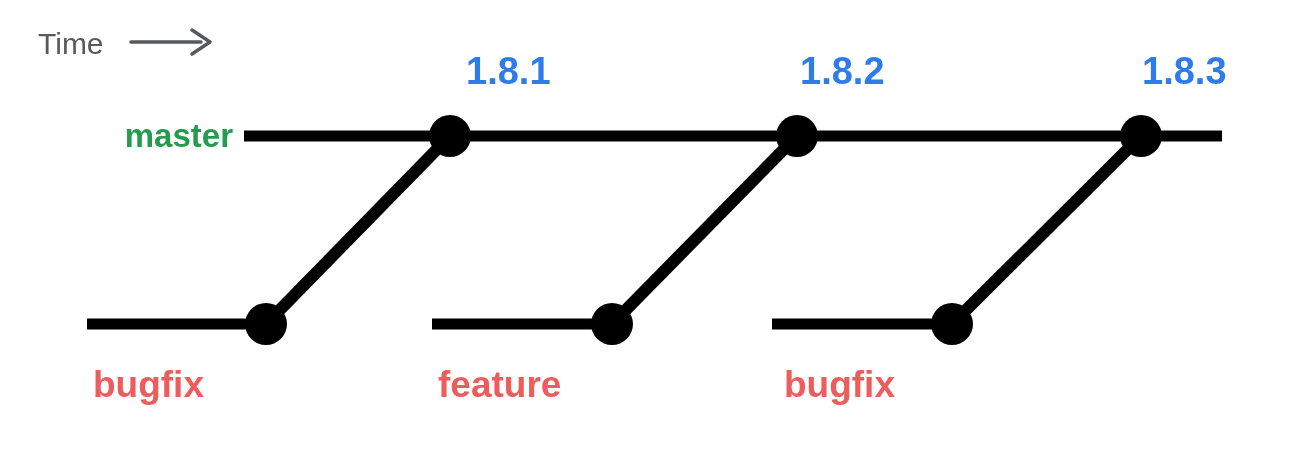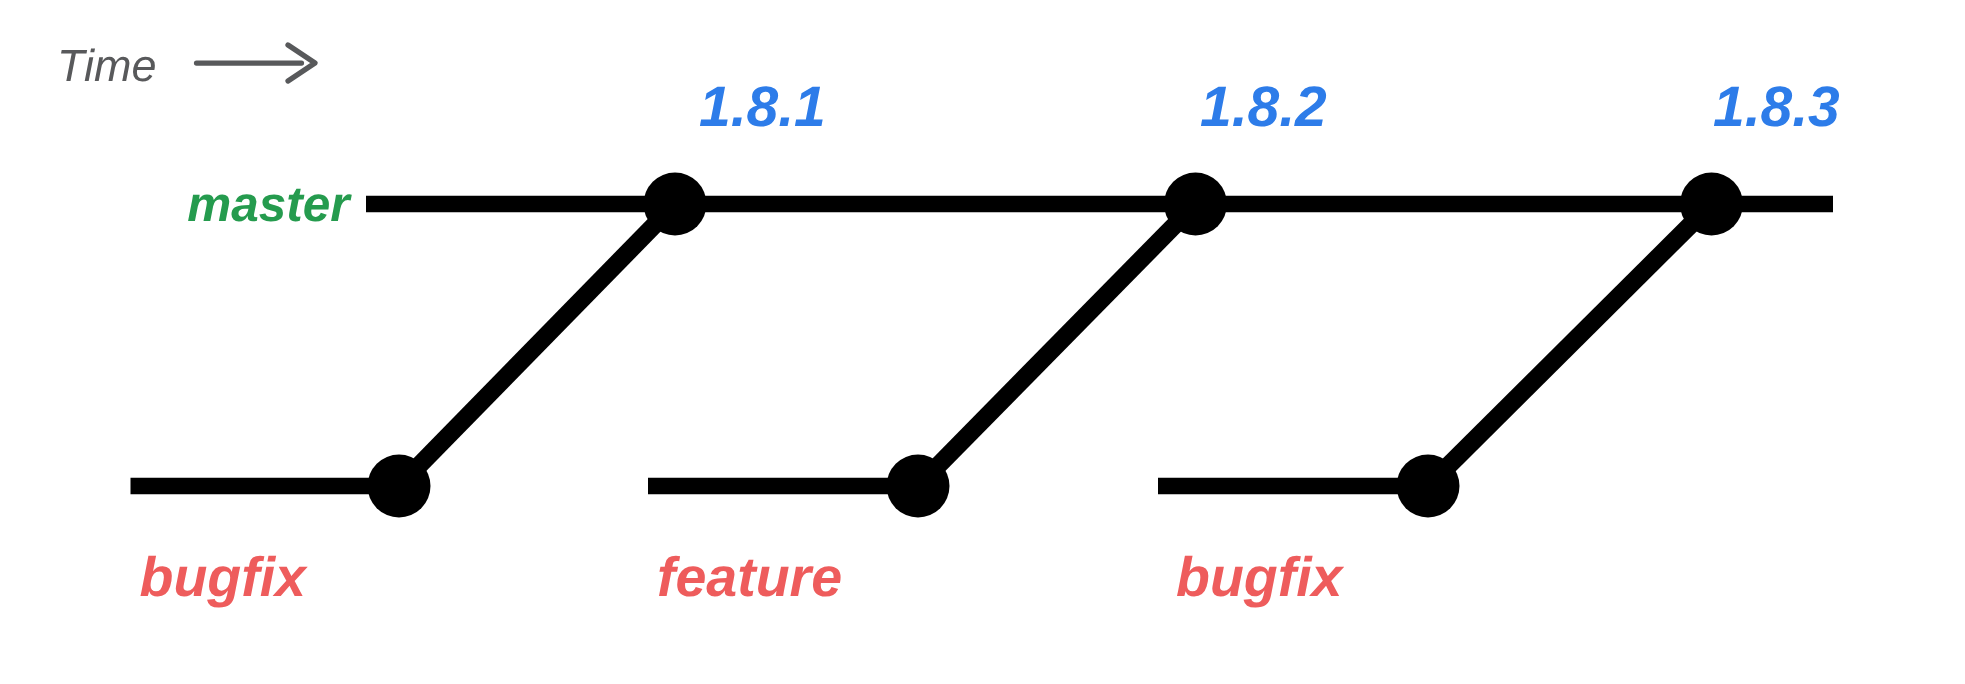--- a/index.html
+++ b/index.html
@@ -6,21 +6,20 @@
     margin: 0;
     padding: 0;
     background: #ffffff;
   }
   .canvas {
     position: relative;
     width: 1310px;
     height: 456px;
     background: #ffffff;
     overflow: hidden;
-    font-style: italic;
   }
   svg {
     display: block;
   }
   .graph-line {
     stroke: #000000;
     stroke-width: 11;
     fill: none;
   }
   .merge-line {

